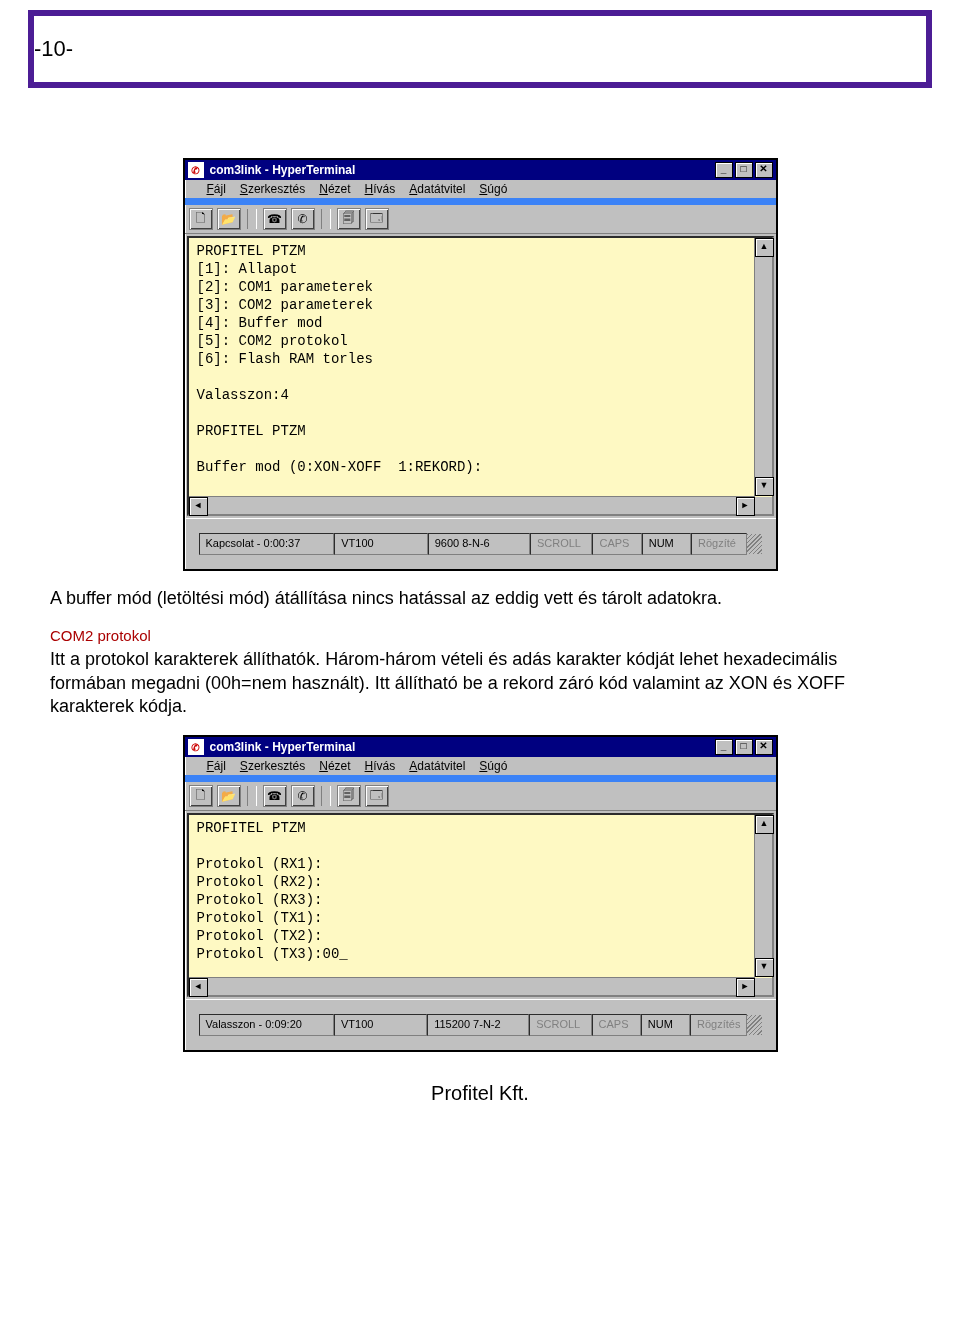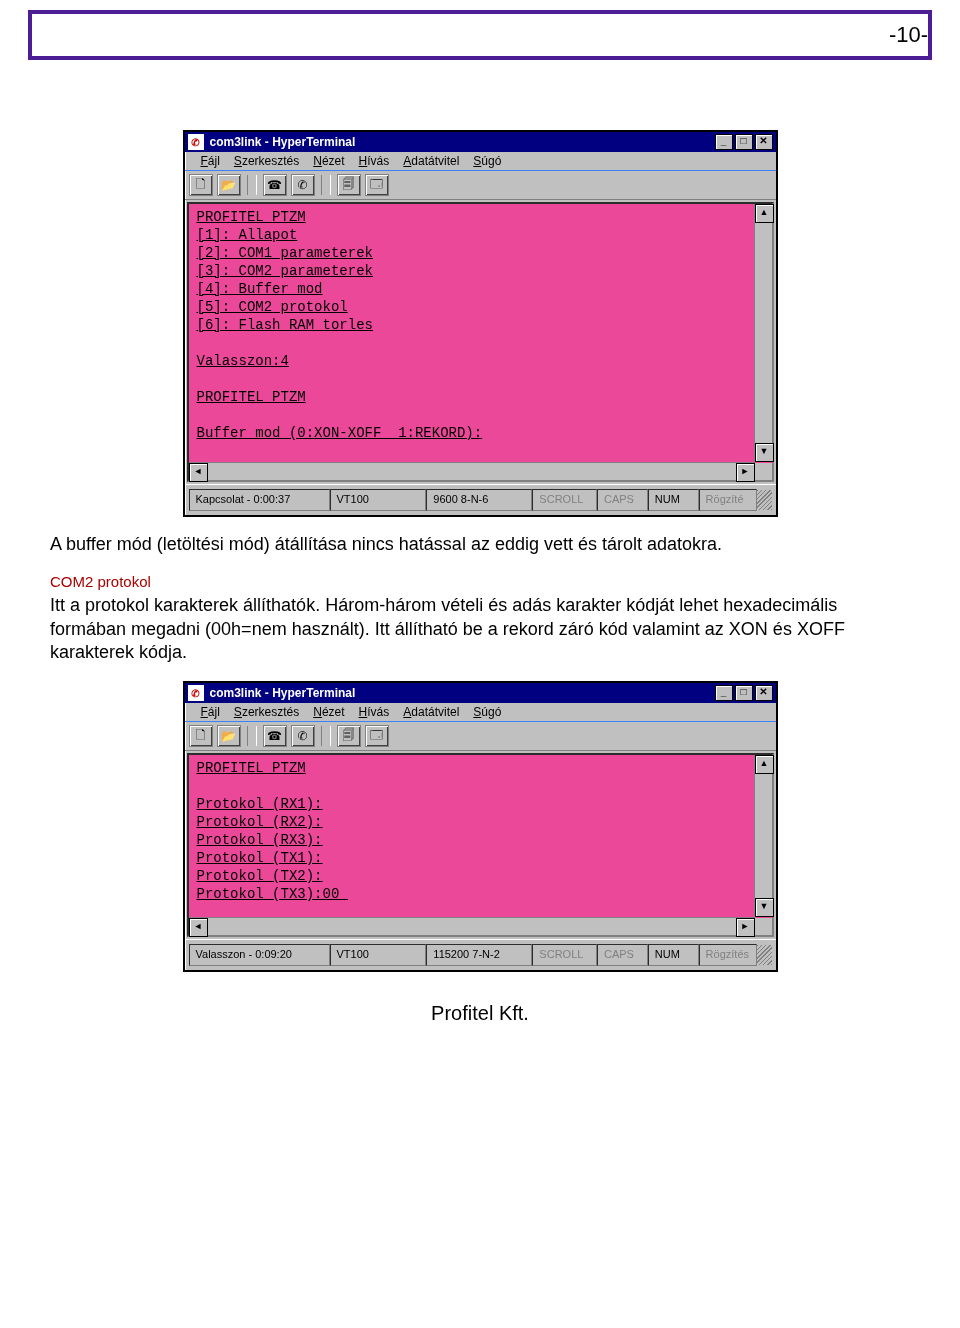--- a/index.html
+++ b/index.html
@@ -4,23 +4,23 @@
 <style>
   body{
     margin:0;
     background:#fff;
     font-family:Arial,Helvetica,sans-serif;
     color:#000;
     width:960px;
   }
   .page-header-box{
     margin:10px 28px 0 28px;
-    border:4px solid #4c1d95;
-    padding:8px 0;
-    text-align:right;
+    border:6px solid #4c1d95;
+    padding:20px 0;
+    text-align:left;
     font-size:22px;
   }
   .shot{
     display:block;
     margin-left:auto;
     margin-right:auto;
   }
   .win{
     background:#c0c0c0;
     border:2px solid #000;
@@ -52,22 +52,22 @@
     margin-left:2px;
     text-align:center;
     line-height:12px;
     font-family:Arial;
     font-size:10px;
     color:#000;
   }
   .menubar{
     display:flex;
     gap:14px;
-    padding:2px 16px;
-    border-bottom:1px solid #3b82f6;
+    padding:2px 22px;
+    border-bottom:7px solid #3b82f6;
   }
   .menubar span u{text-decoration:underline;}
   .toolbar{
     display:flex;
     gap:4px;
     padding:3px 4px;
     border-bottom:1px solid #808080;
     align-items:center;
   }
   .tool{
@@ -80,25 +80,24 @@
   }
   .tool-sep{
     width:8px;height:20px;
     border-left:1px solid #808080;
     border-right:1px solid #fff;
     margin:0 2px;
   }
   .client{
     border:2px inset #808080;
     margin:2px;
-    background:#ec4899;
+    background:#fef9c3;
     position:relative;
     display:flex;
     flex-direction:column;
-    text-decoration:underline;
   }
   .term{
     font-family:"Courier New",monospace;
     font-size:14px;
     line-height:18px;
     white-space:pre;
     color:#000;
     padding:4px 8px;
     flex:1;
     overflow:hidden;
@@ -128,21 +127,21 @@
     text-align:center;line-height:14px;
   }
   .corner{
     position:absolute;right:0;bottom:0;width:17px;height:17px;
     background:#c0c0c0;
   }
   .statusbar{
     display:flex;
     align-items:center;
     font-size:11px;
-    padding:4px;
+    padding:14px;
     border-top:1px solid #fff;
   }
   .spanel{
     border:1px inset #808080;
     padding:2px 6px;
     height:16px;
     line-height:14px;
     background:#c0c0c0;
   }
   .dim{color:#808080}

